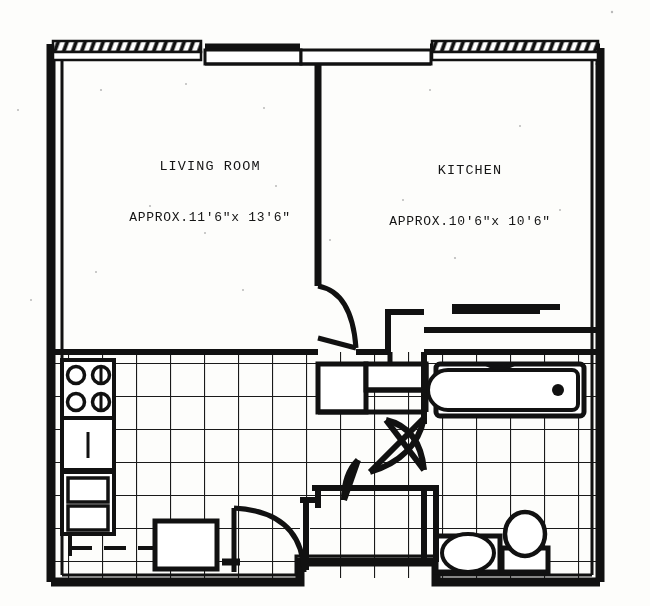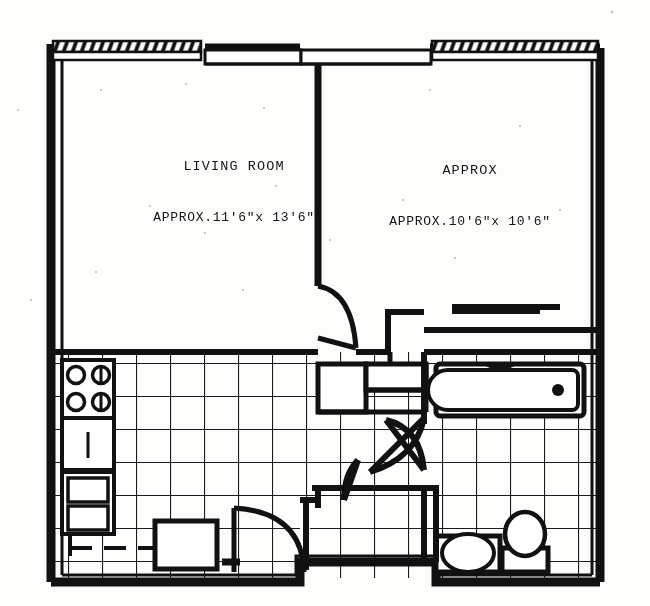--- a/index.html
+++ b/index.html
@@ -4,21 +4,21 @@
 <style>
   html,body{margin:0;padding:0;background:#ffffff;}
   body{width:650px;height:606px;overflow:hidden;
        font-family:"Liberation Mono","DejaVu Sans Mono",monospace;}
   #plan{position:relative;width:650px;height:606px;background:#fdfdfb;}
   #plan svg{position:absolute;left:0;top:0;}
   .lbl{position:absolute;text-align:center;color:#151515;
        font-family:"Liberation Mono","DejaVu Sans Mono",monospace;
        font-size:13.5px;letter-spacing:1.1px;line-height:17px;white-space:pre;}
   .lbl .l2{font-size:13px;letter-spacing:0.7px;}
-  #lr-label{left:60px;top:124px;width:300px;margin-left:24px;}
+  #lr-label{left:60px;top:124px;width:300px;}
   #br-label{left:320px;top:128px;width:300px;}
   #kt-label{left:58px;top:322px;width:290px;}
 </style>
 </head>
 <body>
 
 <div id="plan">
 
   <svg width="650" height="606" viewBox="0 0 650 606">
 
@@ -230,18 +230,18 @@
     </g>
 
   </svg>
 
   <div id="lr-label" class="lbl">
     <div>LIVING ROOM</div>
     <div class="l2">APPROX.11'6"x 13'6"</div>
   </div>
 
   <div id="br-label" class="lbl">
-    <div>APPROX</div>
+    <div>KITCHEN</div>
     <div class="l2">APPROX.10'6"x 10'6"</div>
   </div>
 
 
 </div>
 
 </body></html>

